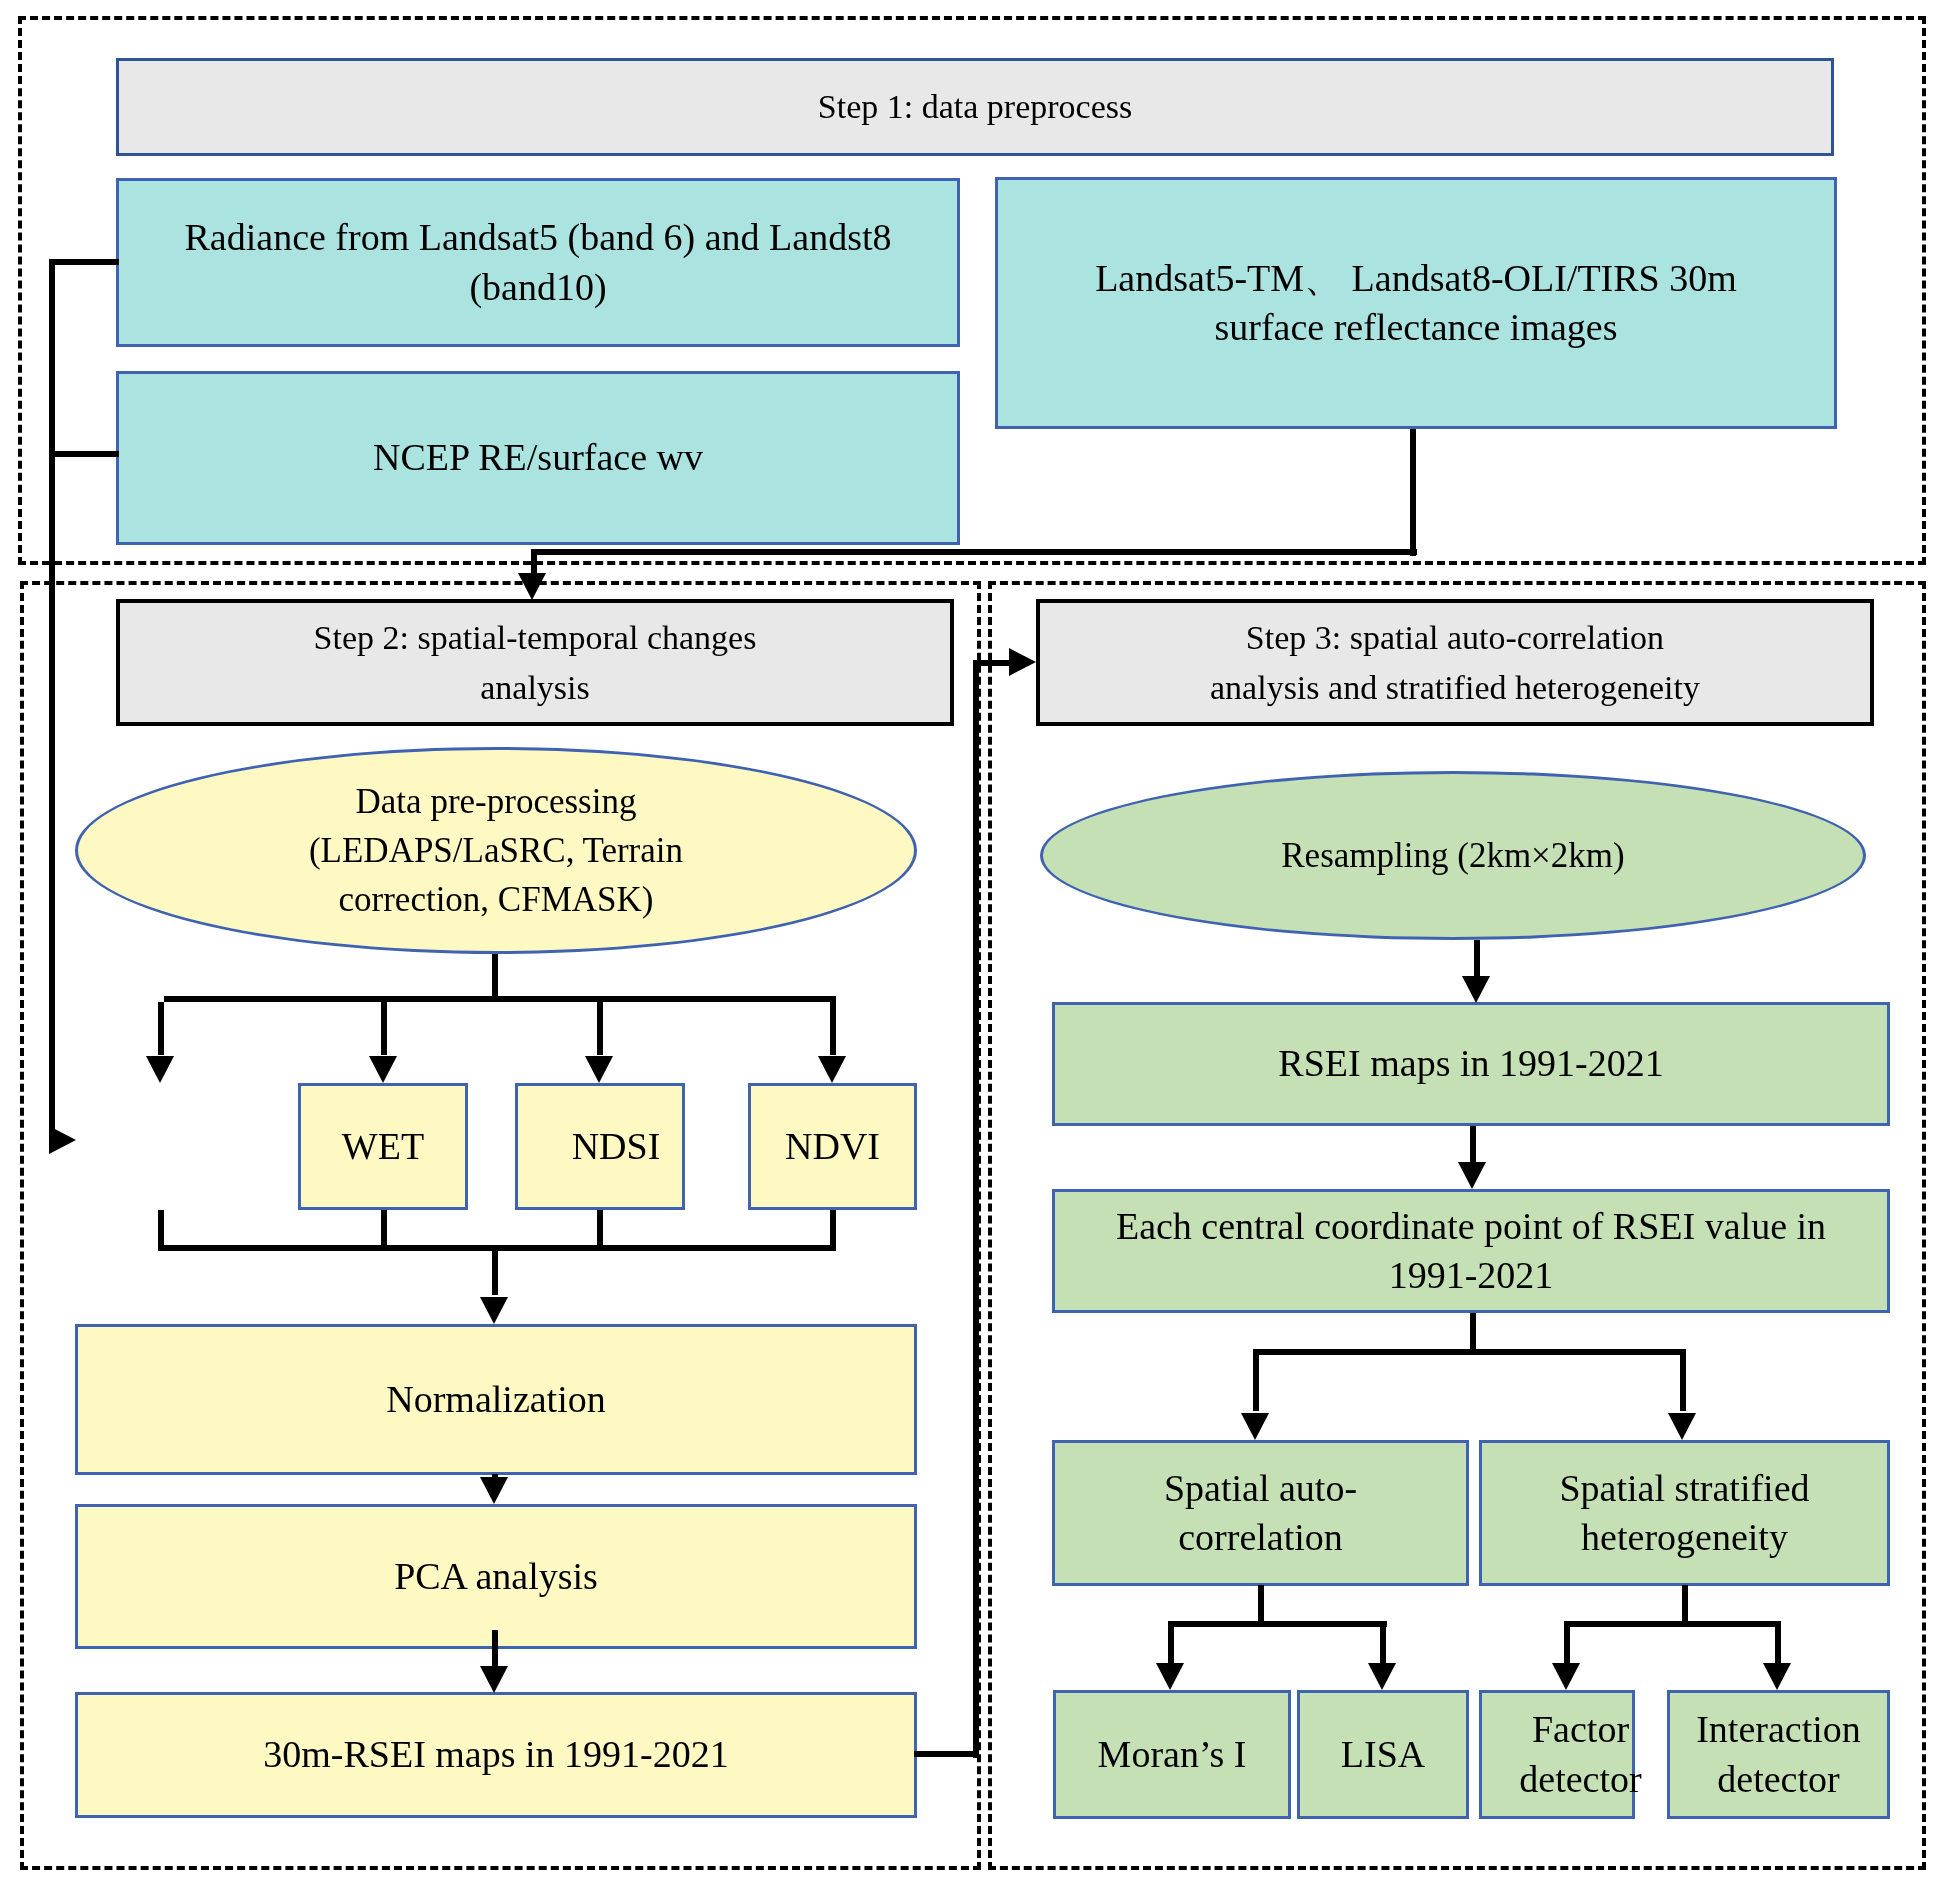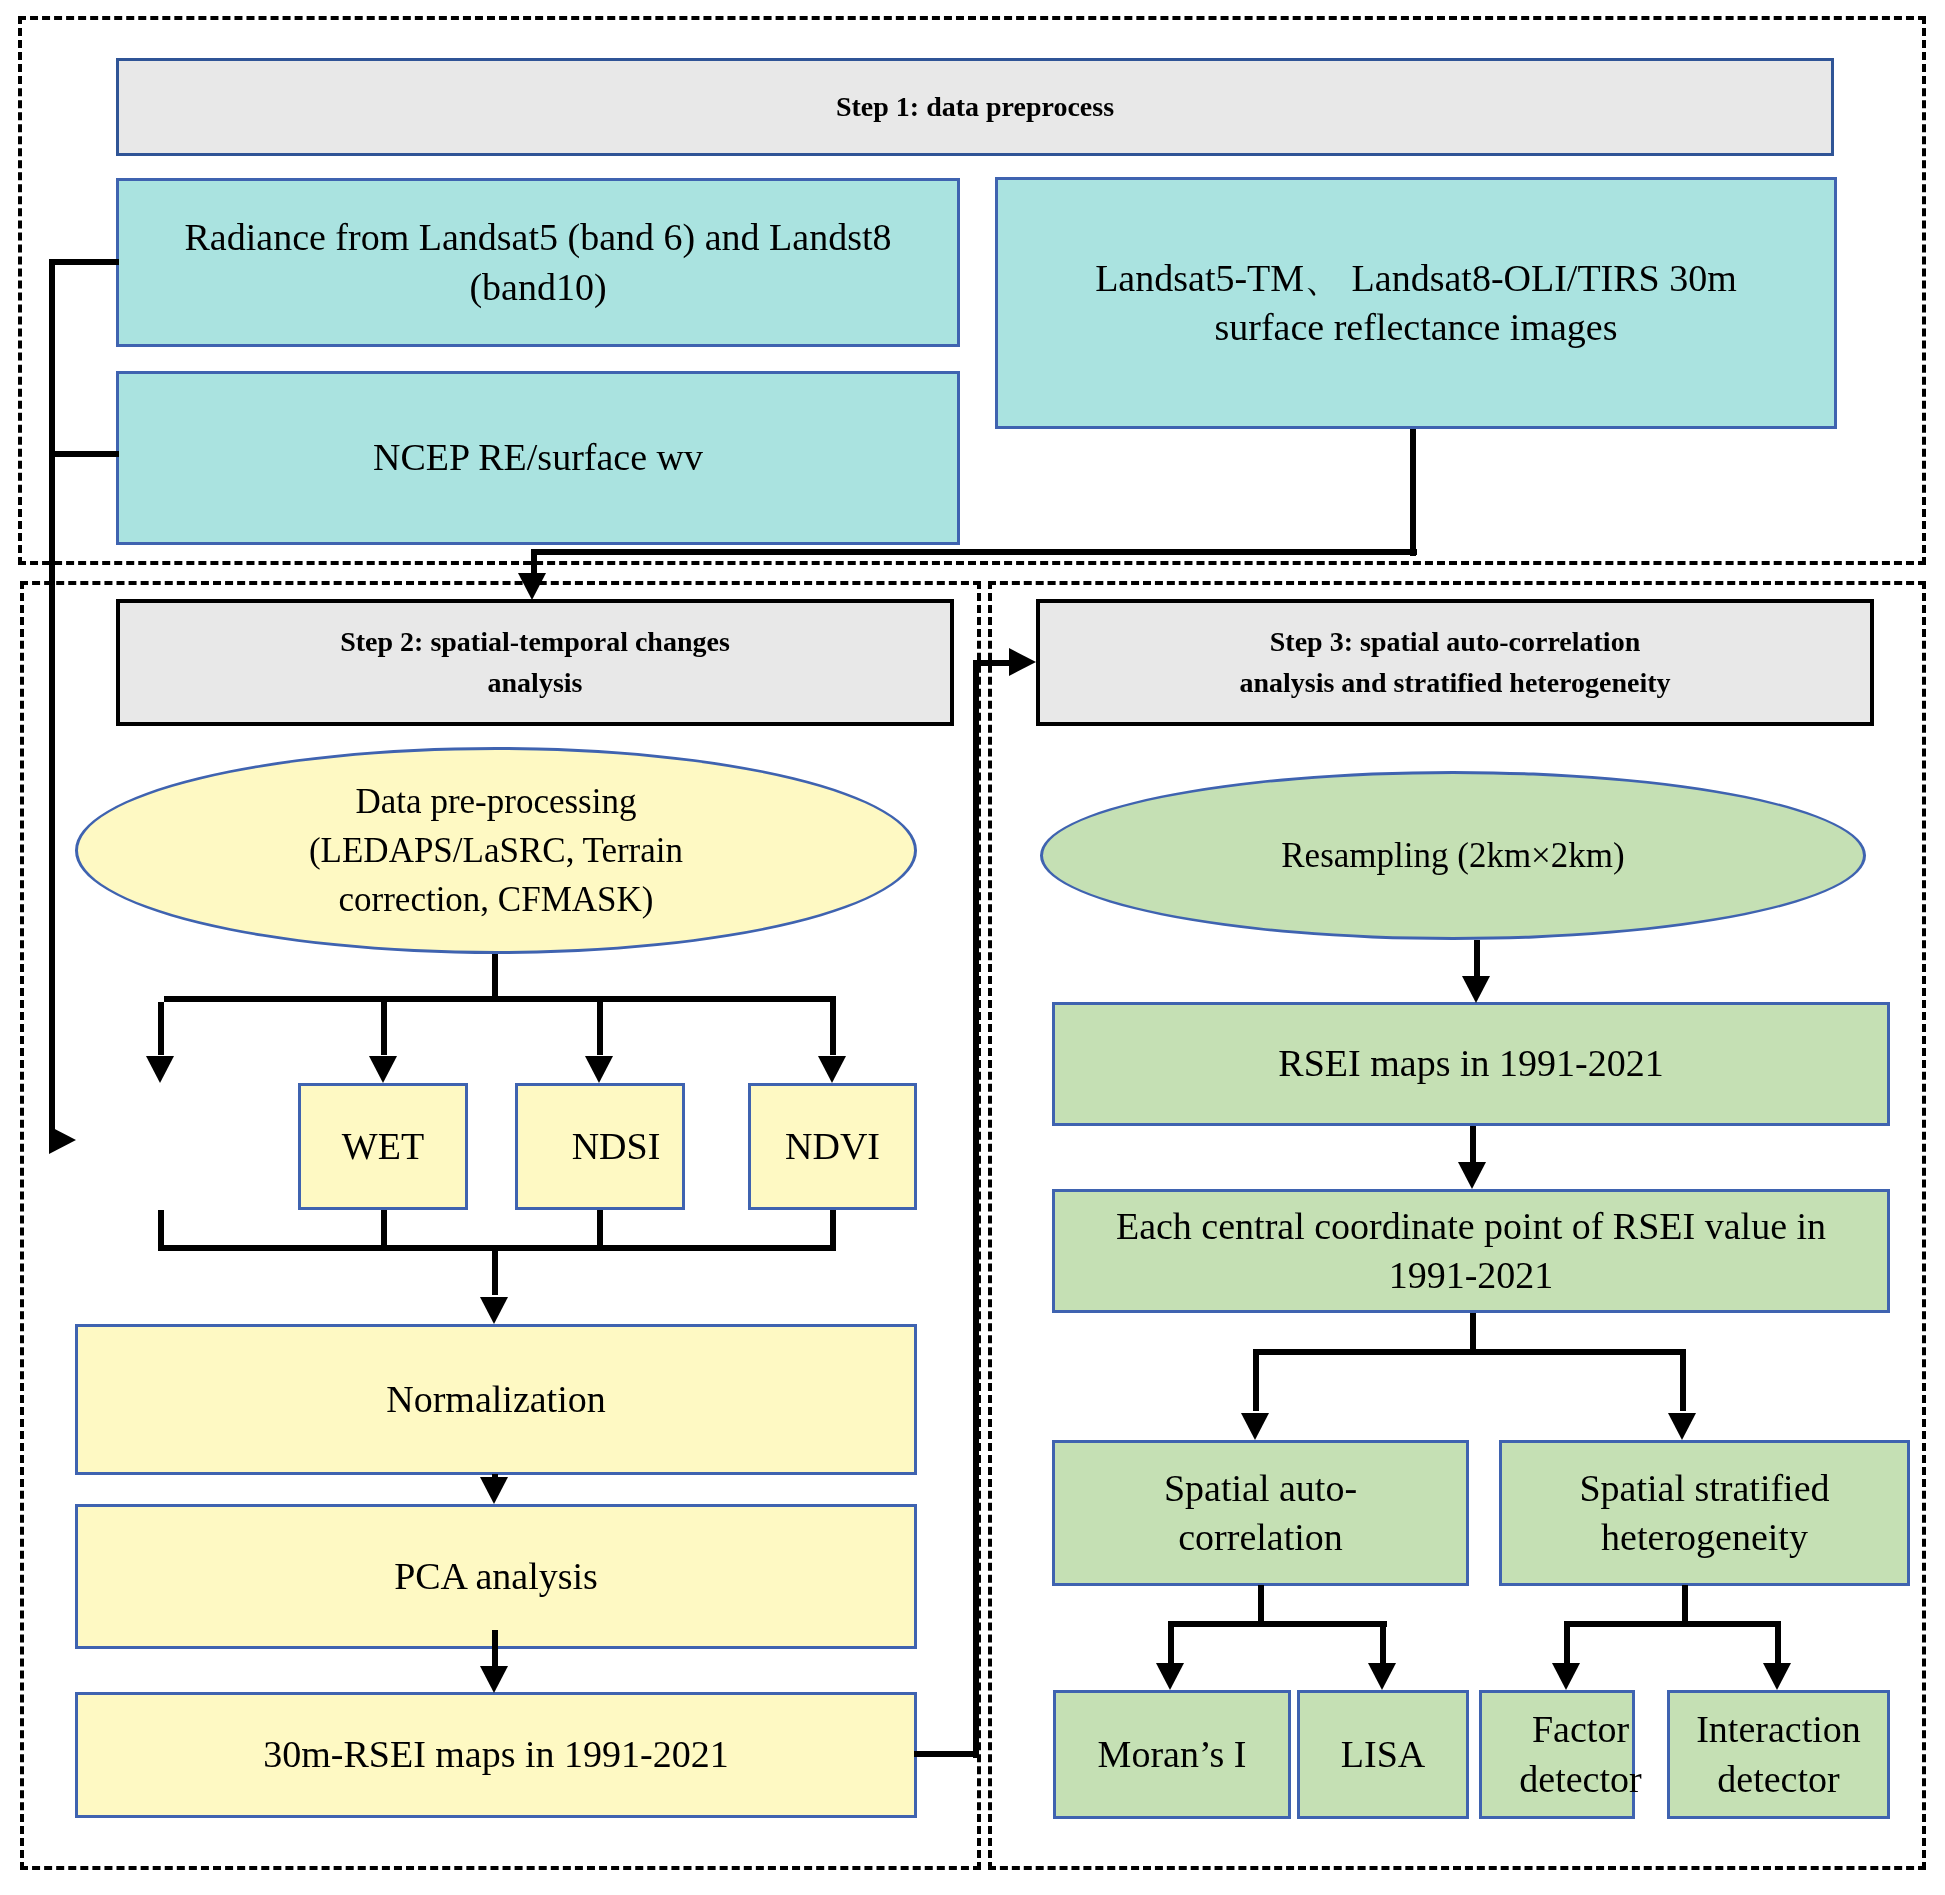--- a/index.html
+++ b/index.html
@@ -24,22 +24,22 @@
     align-items:center;
     justify-content:center;
     text-align:center;
     white-space:pre-line;
     font-size:38px;
     line-height:1.3;
   }
   .b-blue{border:3.5px solid #3f63b0;}
   .hdr{
     background:#e8e8e8;
-    font-weight:bold;
-    font-size:28px;
+    font-weight:normal;
+    font-size:34px;
     line-height:1.45;
   }
   .hdr1{border:3.5px solid #2f5496;}
   .hdr23{border:4.9px solid #000;}
   .cyan{background:#aae3e0;}
   .peach{background:#fef9c3;}
   .green{background:#c5e0b4;}
   .ell{border-radius:50%;font-size:35px;line-height:1.4;}
   .line{position:absolute;background:#000;}
   .arr-d{
@@ -97,21 +97,21 @@
   <div class="node green ell" style="left:1040px;top:771px;width:826px;height:169px;border:3.5px solid #3f63b0;">Resampling (2km×2km)</div>
 
   <div class="node green b-blue" style="left:1052px;top:1002px;width:838px;height:124px;">RSEI maps in 1991-2021</div>
 
   <div class="node green b-blue" style="left:1052px;top:1189px;width:838px;height:124px;">Each central coordinate point of RSEI value in
 1991-2021</div>
 
   <div class="node green b-blue" style="left:1052px;top:1440px;width:417px;height:146px;">Spatial auto-
 correlation</div>
 
-  <div class="node green b-blue" style="left:1479px;top:1440px;width:411px;height:146px;margin-left:20px;">Spatial stratified
+  <div class="node green b-blue" style="left:1479px;top:1440px;width:411px;height:146px;">Spatial stratified
 heterogeneity</div>
 
   <div class="node green b-blue" style="left:1053px;top:1690px;width:238px;height:129px;">Moran’s I</div>
 
   <div class="node green b-blue" style="left:1297px;top:1690px;width:172px;height:129px;">LISA</div>
 
   <div class="node green b-blue" style="left:1479px;top:1690px;width:156px;height:129px;padding-left:47px;">Factor
 detector</div>
 
   <div class="node green b-blue" style="left:1667px;top:1690px;width:223px;height:129px;">Interaction

